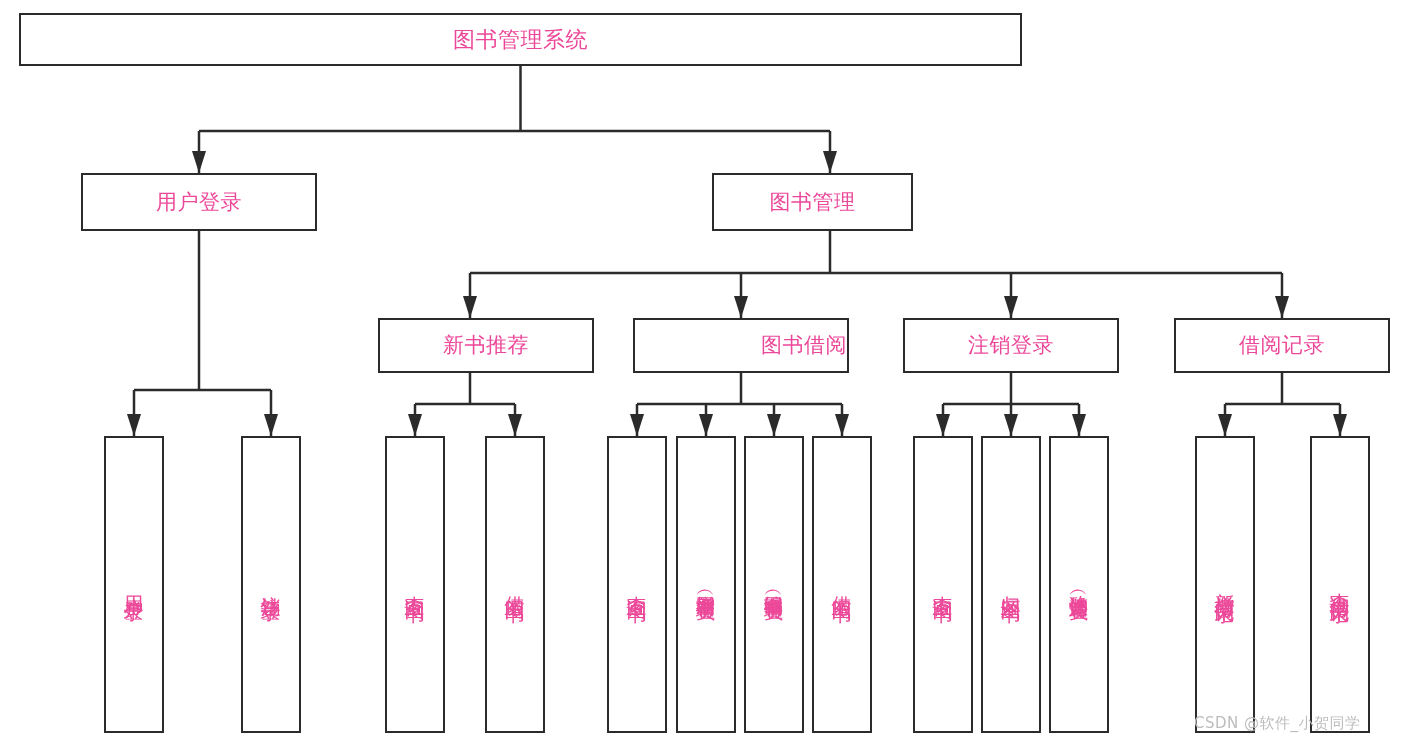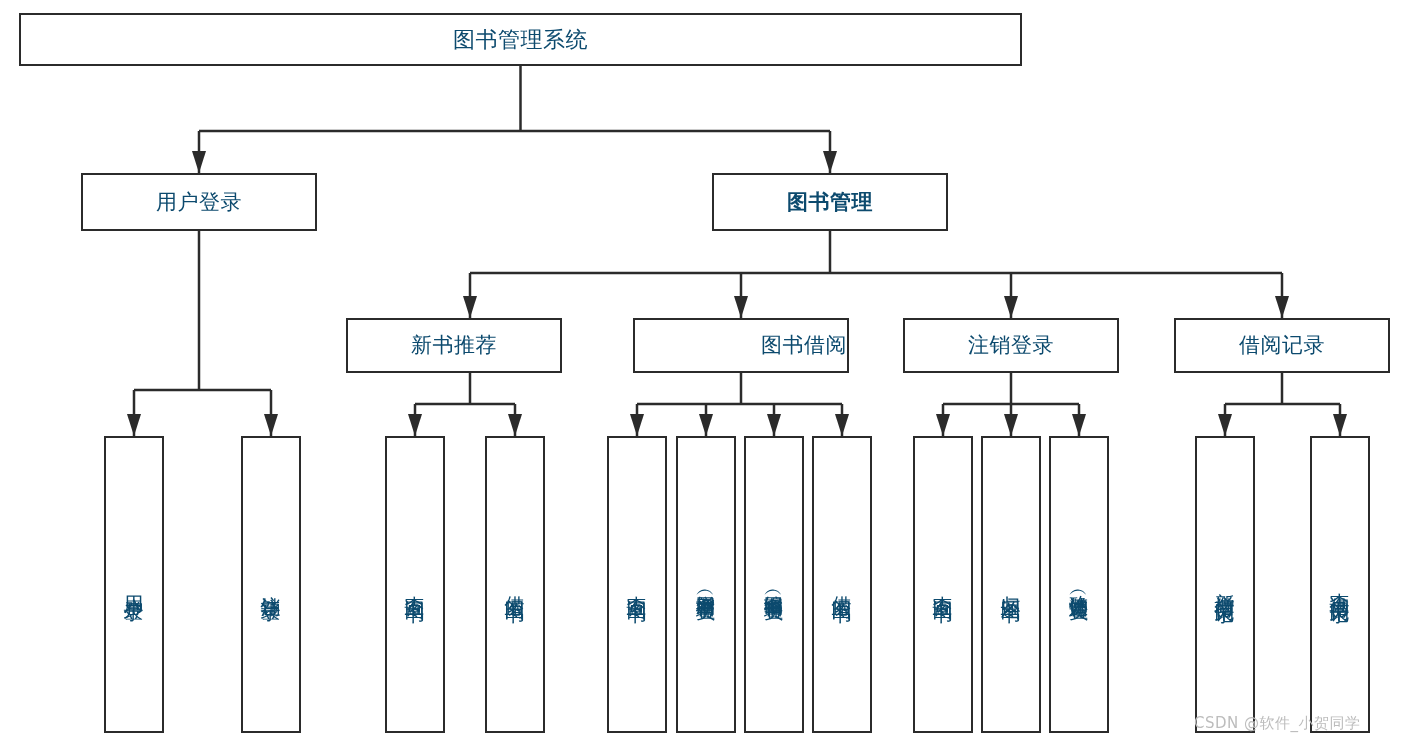--- a/index.html
+++ b/index.html
@@ -21,21 +21,21 @@
     position: absolute;
     box-sizing: border-box;
     background: #ffffff;
     border: 2.5px solid #2b2b2b;
     display: flex;
     align-items: center;
     justify-content: center;
     overflow: hidden;
   }
   .node-label {
-    color: #0c4a6e;
+    color: #ec4899;
     line-height: 1.06;
     text-align: center;
     white-space: pre;
     letter-spacing: 0.5px;
   }
   
   .node-h .node-label {
     font-size: 21px;
   }
   .node-root .node-label {
@@ -141,24 +141,24 @@
       <line x1="1340" y1="404" x2="1340" y2="436" class="edge-line"></line>
       <polygon points="1333,414 1347,414 1340,436" class="edge-arrow"></polygon>
     </svg>
   <div id="node-layer">
       <div class="node-box node-h node-root" style="left: 19px; top: 13px; width: 1003px; height: 53px;">
         <span class="node-label">图书管理系统</span>
       </div>
       <div class="node-box node-h" style="left: 81px; top: 173px; width: 236px; height: 58px;">
         <span class="node-label">用户登录</span>
       </div>
-      <div class="node-box node-h" style="left: 712px; top: 173px; width: 236px; height: 58px; font-weight: bold;">
+      <div class="node-box node-h" style="left: 712px; top: 173px; width: 201px; height: 58px;">
         <span class="node-label">图书管理</span>
       </div>
-      <div class="node-box node-h" style="left: 346px; top: 318px; width: 216px; height: 55px;">
+      <div class="node-box node-h" style="left: 378px; top: 318px; width: 216px; height: 55px;">
         <span class="node-label">新书推荐</span>
       </div>
       <div class="node-box node-h" style="left: 633px; top: 318px; width: 216px; height: 55px; justify-content: flex-end;">
         <span class="node-label">图书借阅</span>
       </div>
       <div class="node-box node-h" style="left: 903px; top: 318px; width: 216px; height: 55px;">
         <span class="node-label">注销登录</span>
       </div>
       <div class="node-box node-h" style="left: 1174px; top: 318px; width: 216px; height: 55px;">
         <span class="node-label">借阅记录</span>

